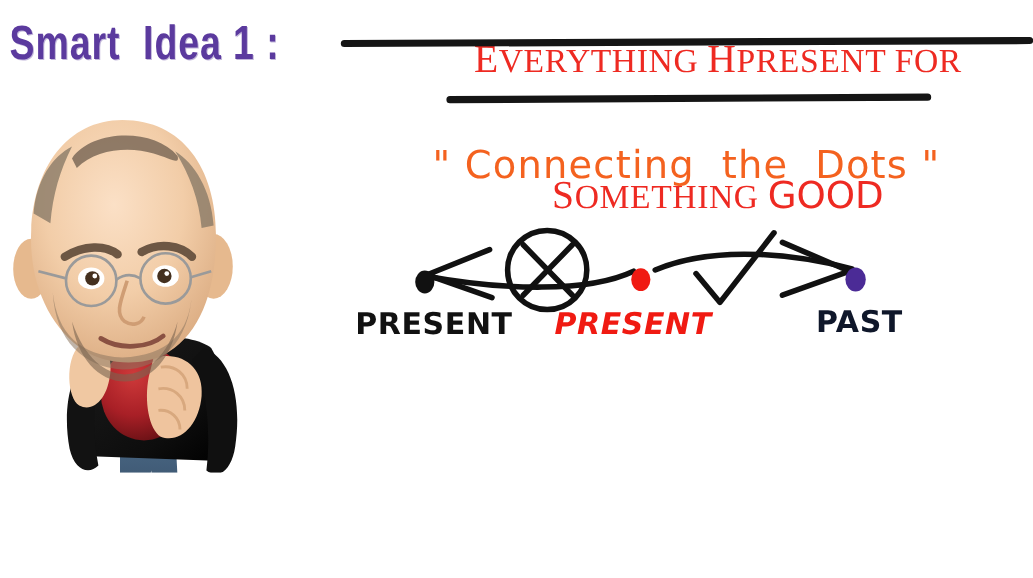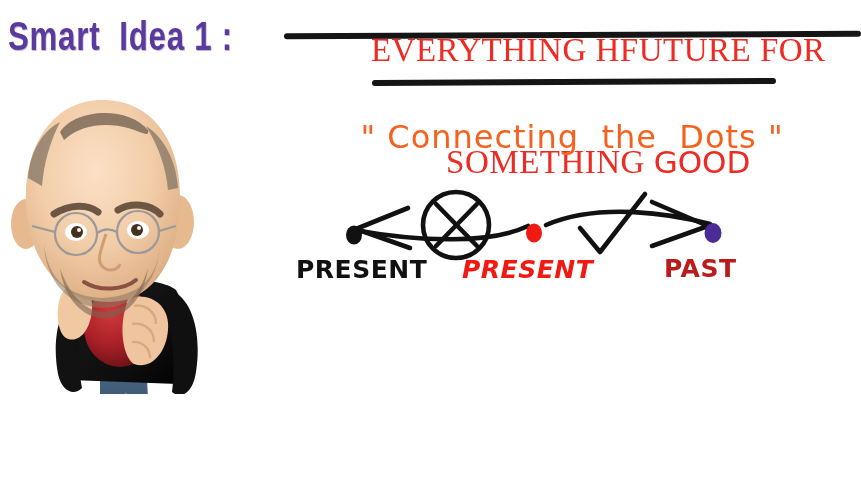--- a/index.html
+++ b/index.html
@@ -53,21 +53,21 @@
     line-height: 33px;
     padding-top: 3px;
   }
   .hl2 {
     font-size: 33px;
     letter-spacing: 0.5px;
     line-height: 34px;
     padding-top: 11px;
   }
   .cap-big { font-size: 33px; }
-  .cap-sm  { font-size: 33px; }
+  .cap-sm  { font-size: 28px; }
   .good {
     font-family: "DejaVu Sans", sans-serif;
     font-size: 31px;
     font-weight: normal;
     letter-spacing: 0px;
     margin-top: 44px;
   }
   .rule {
     position: absolute;
     background: #151515;
@@ -114,42 +114,42 @@
   .node-label {
     position: absolute;
     font-family: "DejaVu Sans", sans-serif;
     font-weight: bold;
     font-size: 25px;
     letter-spacing: 0.5px;
     white-space: pre;
   }
   .lbl-future  { left: 296px; top: 255px; color: #111111; }
   .lbl-present { left: 462px; top: 255px; color: #f01a12; font-style: italic; }
-  .lbl-past    { left: 664px; top: 254px; color: #b91c1c; }
+  .lbl-past    { left: 680px; top: 254px; color: #0f172a; }
 
   
   .figure {
     position: absolute;
     left: 0px;
     top: 92px;
     width: 245px;
     height: 390px;
   }
   .figure svg { display: block; }
 </style>
 </head>
 <body>
 
 <div id="canvas">
 
   <div class="smart-idea">Smart  Idea 1 :</div>
 
   <div class="headline">
     <div class="headline-line hl1">
-      <span class="cap-big">E</span><span class="cap-sm">VERYTHING </span><span class="cap-big">H</span><span class="cap-sm">FUTURE FOR</span>
+      <span class="cap-big">E</span><span class="cap-sm">VERYTHING </span><span class="cap-big">H</span><span class="cap-sm">PRESENT FOR</span>
     </div>
     <div class="headline-line hl2">
       <span class="cap-big">S</span><span class="cap-sm">OMETHING </span><span class="good">GOOD</span>
     </div>
   </div>
   <div class="rule rule1"></div>
   <div class="rule rule2"></div>
 
   <div class="subtitle">" Connecting  the  Dots "</div>
 

